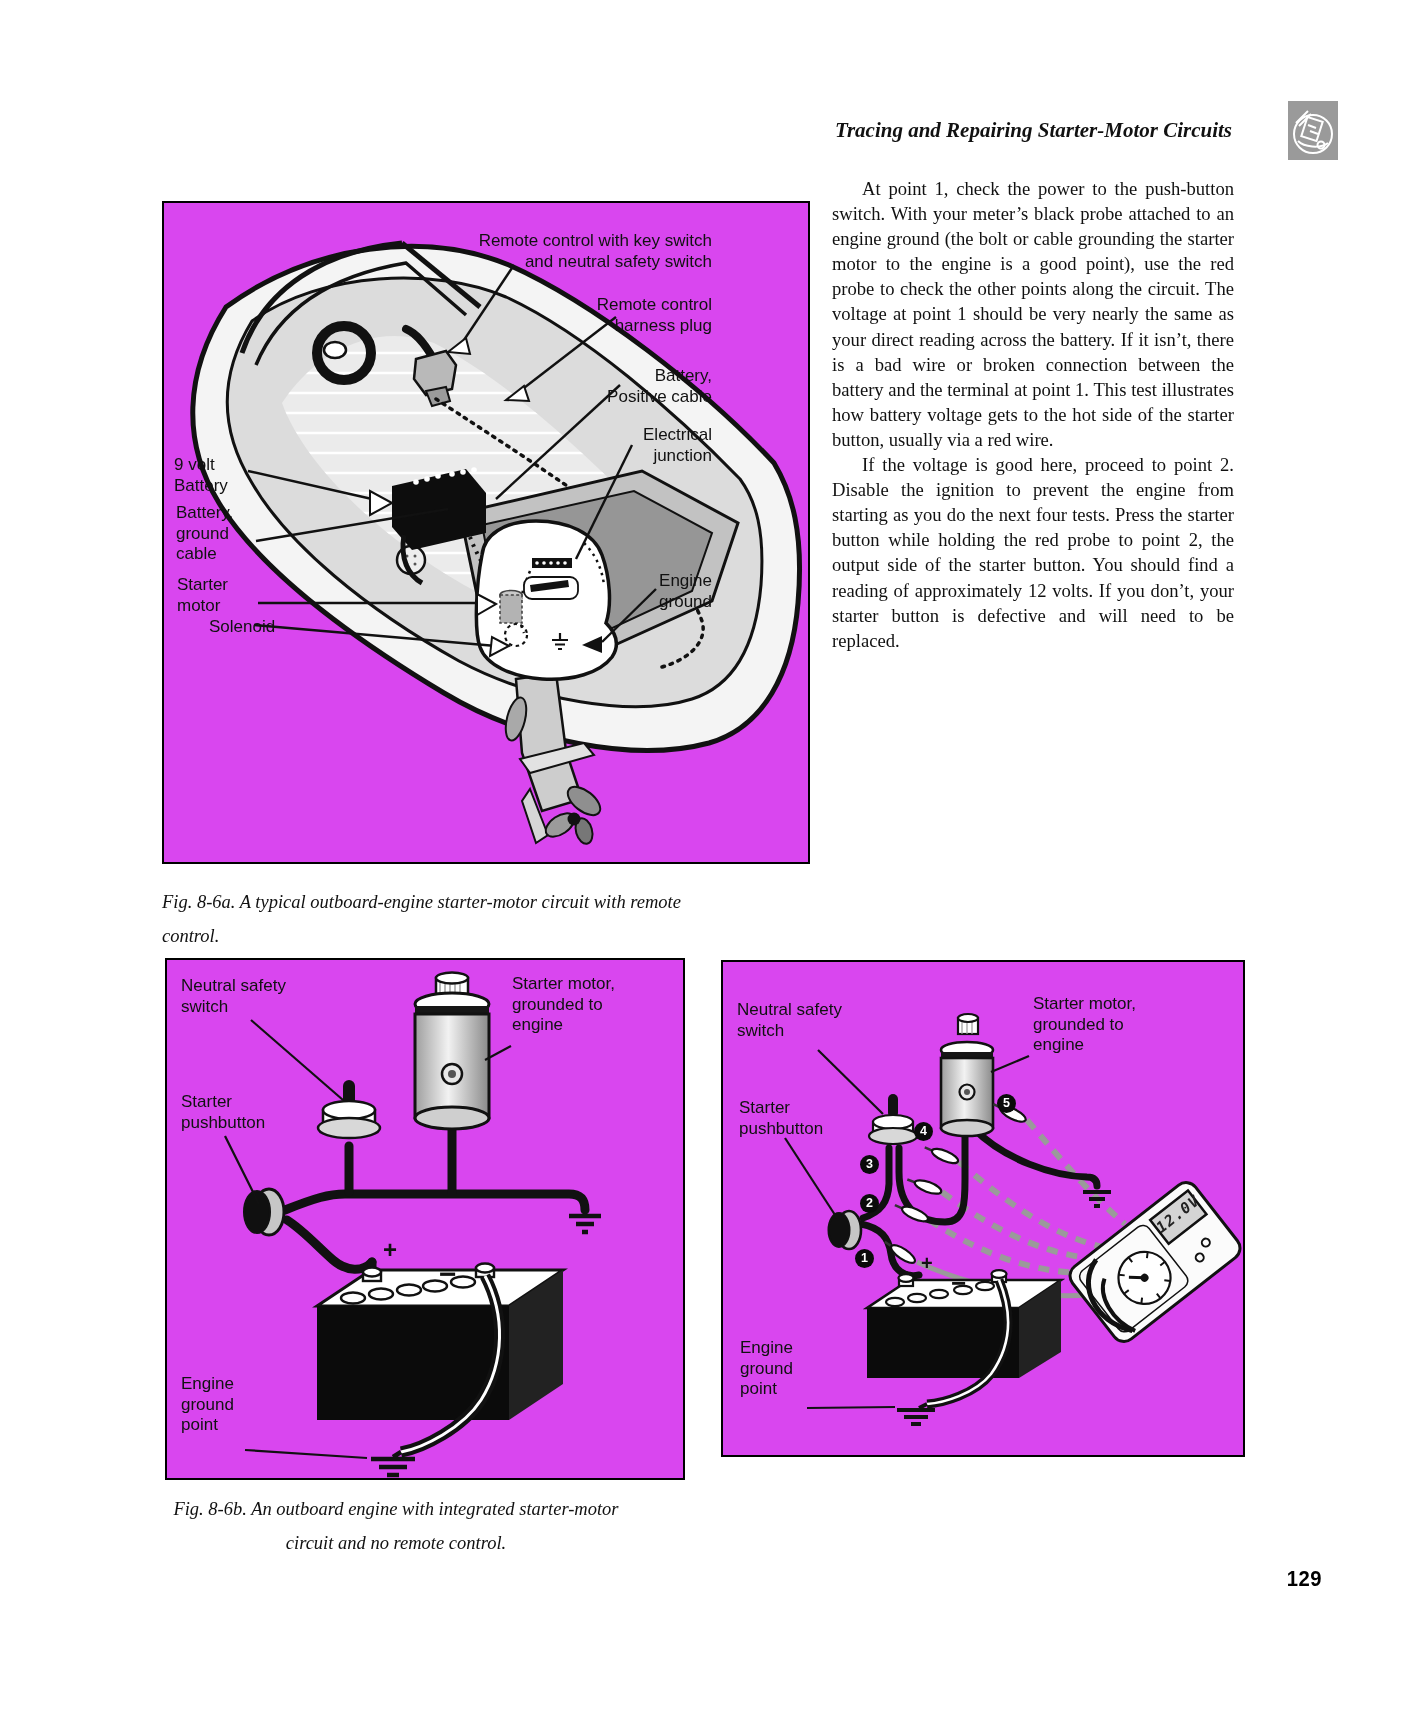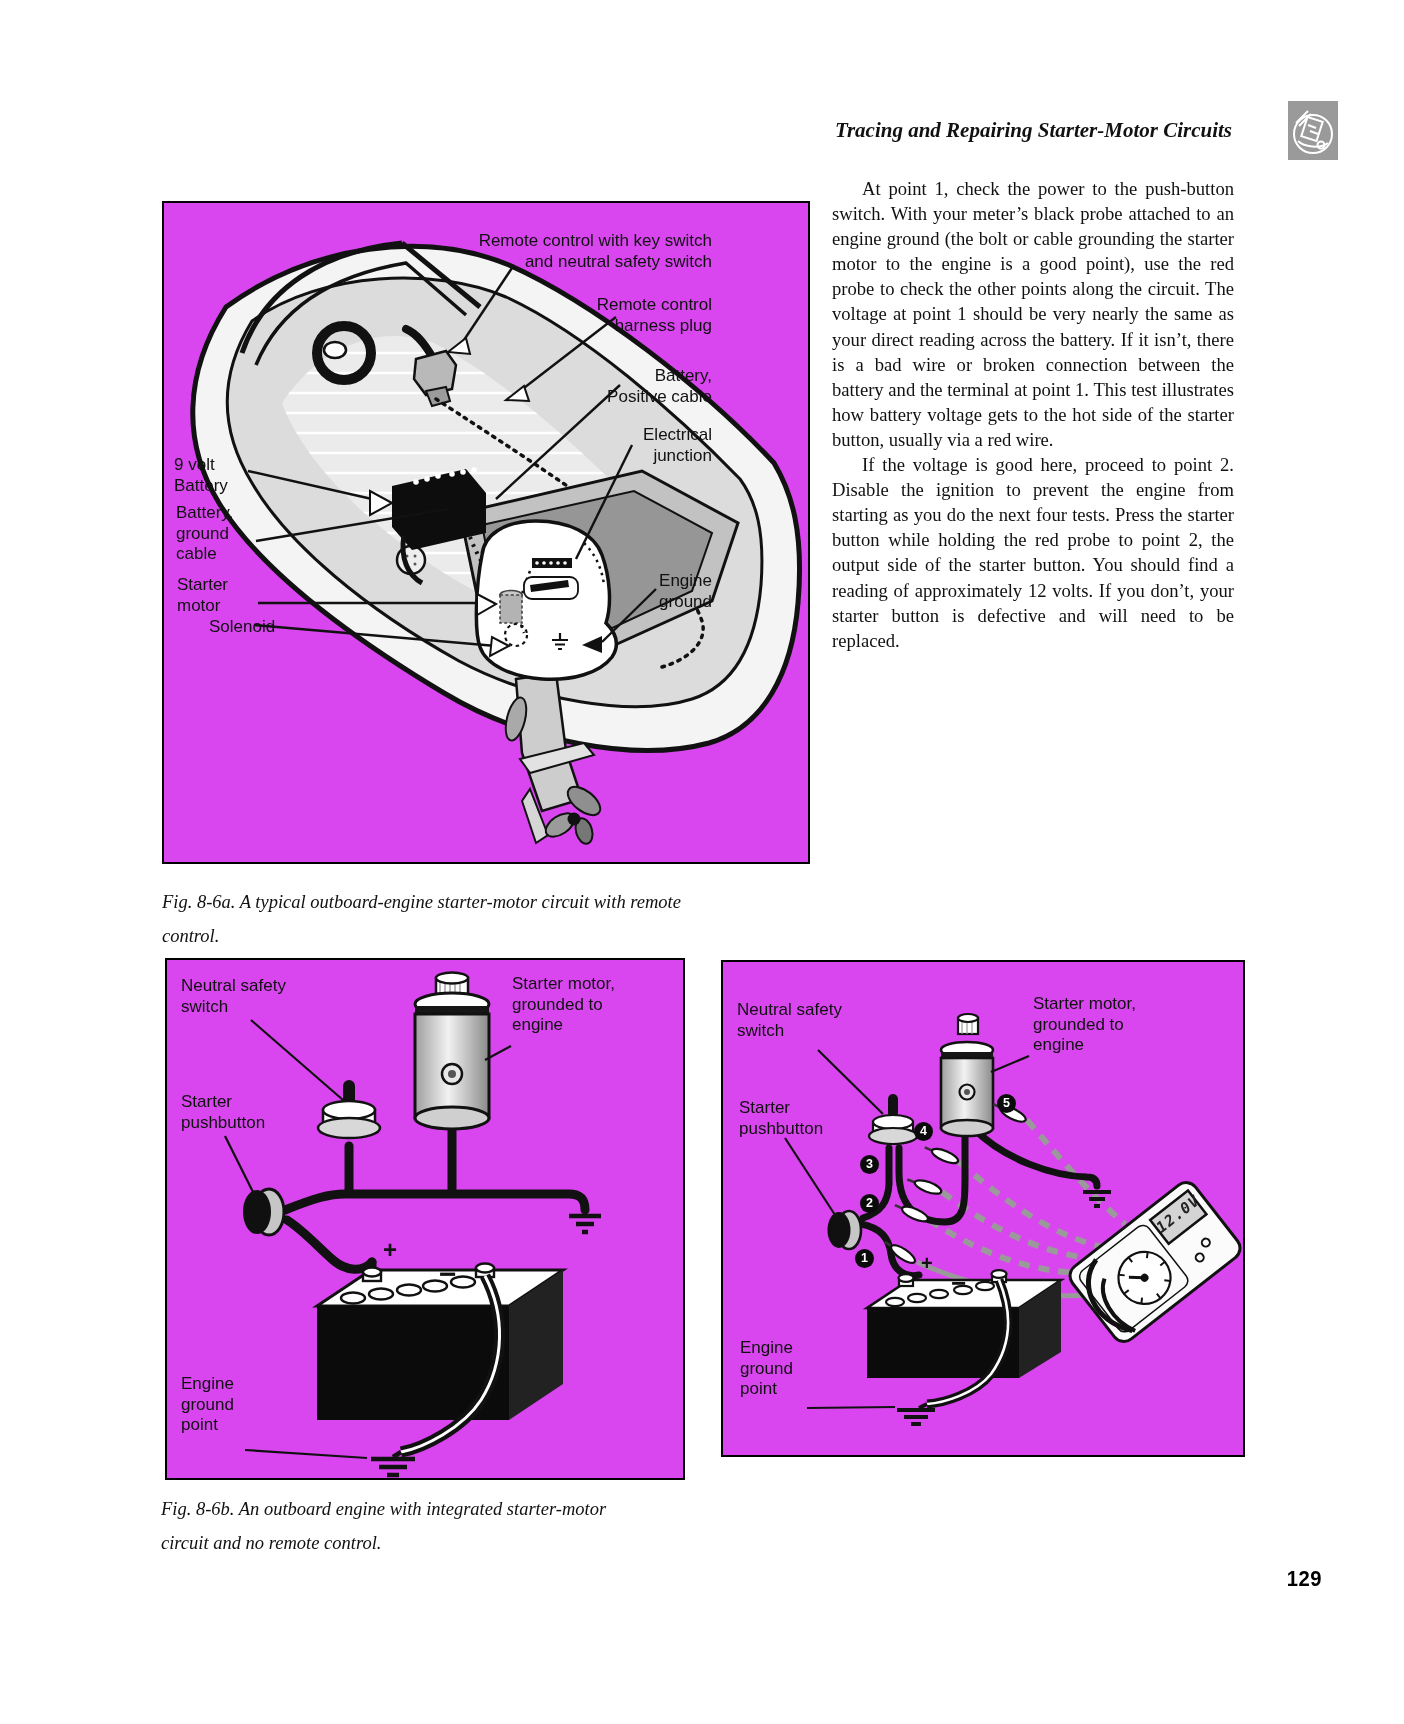--- a/index.html
+++ b/index.html
@@ -11,21 +11,21 @@
   .fig{position:absolute;border:2px solid #000;background:#d946ef;box-sizing:border-box;}
   .fig svg{position:absolute;left:0;top:0;}
   #figA{left:162px;top:201px;width:648px;height:663px;}
   #figB{left:165px;top:958px;width:520px;height:522px;}
   #figC{left:721px;top:960px;width:524px;height:497px;}
   .fig-label{position:absolute;font-family:"Liberation Sans",sans-serif;font-size:17px;
              line-height:1.22;color:#111;white-space:pre-line;}
   .fig-label.r{text-align:right;}
   .caption{position:absolute;font-style:italic;font-size:18.5px;line-height:34px;color:#111;}
   #capA{left:162px;top:872px;width:560px;margin-top:13px;}
-  #capB{left:161px;top:1492px;width:470px;}
+  #capB{left:161px;top:1492px;width:470px;text-align:center;}
   #capC{left:721px;top:1468px;width:508px;}
   .bodycol{position:absolute;left:832px;top:176px;width:402px;font-size:18.6px;
            line-height:25.1px;text-align:justify;color:#111;}
   .bodycol p{margin:0;text-indent:30px;}
   .pagenum{position:absolute;left:1262px;top:1566px;width:60px;text-align:right;
            font-family:"Liberation Sans",sans-serif;font-weight:bold;font-size:22px;
            letter-spacing:0.5px;color:#000;transform:scaleX(.92);transform-origin:right;}
   .pt{position:absolute;width:19px;height:19px;border-radius:50%;background:#0a0a0a;color:#fff;
       font-family:"Liberation Sans",sans-serif;font-size:12.5px;font-weight:bold;
       text-align:center;line-height:19px;}

